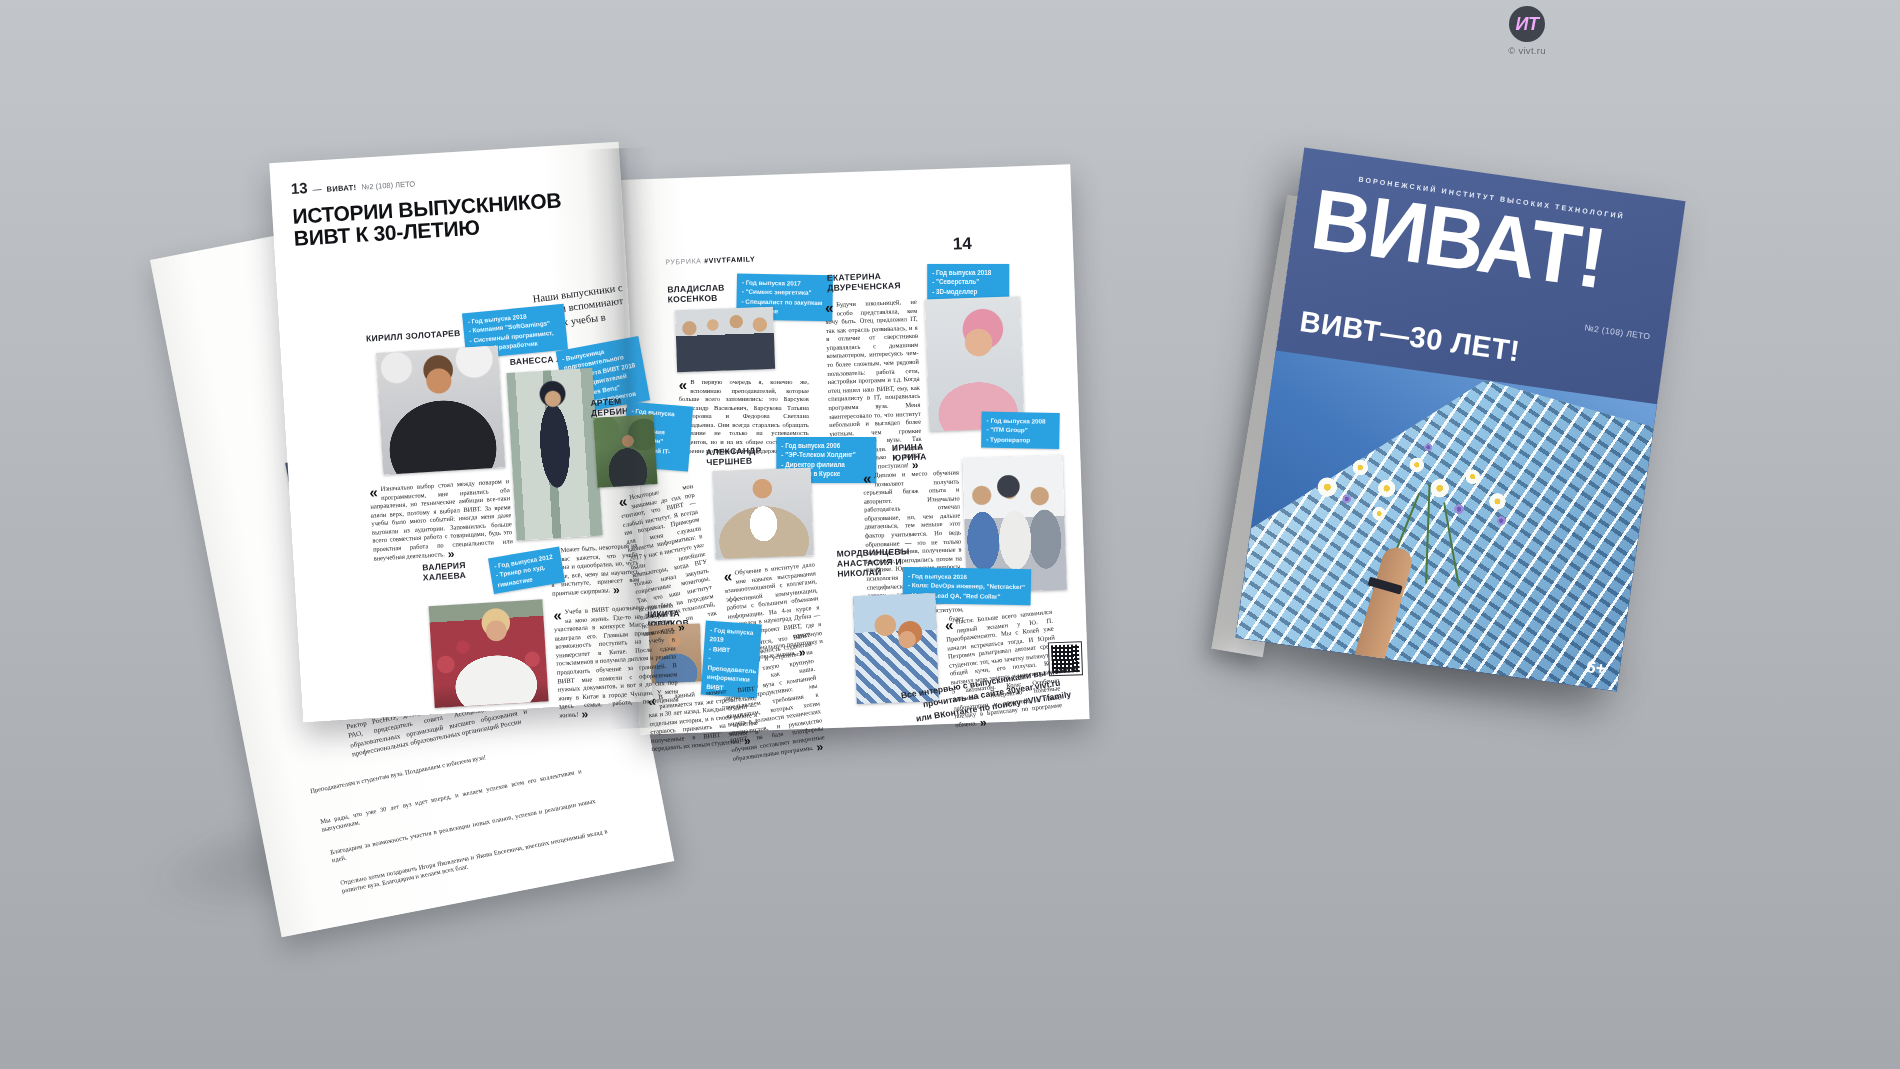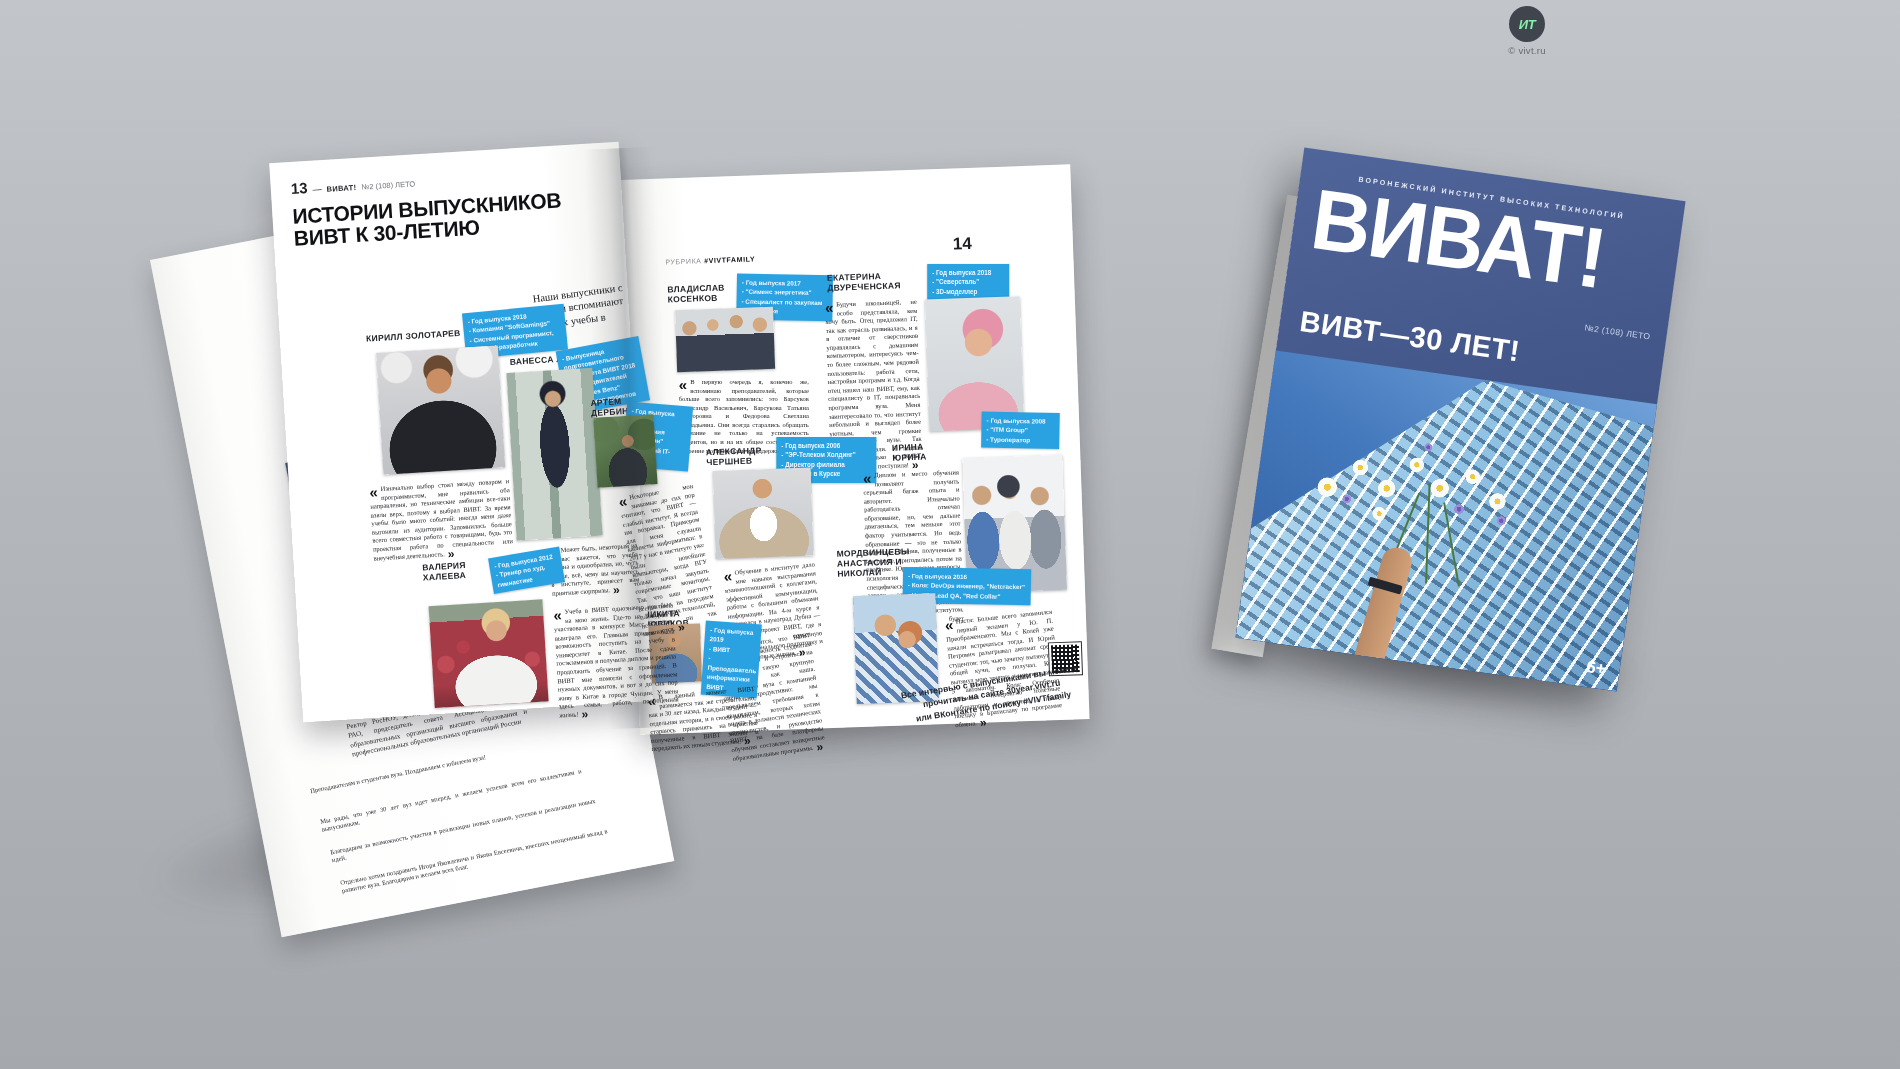--- a/index.html
+++ b/index.html
@@ -151,22 +151,22 @@
     background:radial-gradient(circle,#f0c93f 0 24%,#fbfbf6 26% 66%,rgba(255,255,255,0) 70%);}
   .pf{position:absolute;border-radius:50%;
     background:radial-gradient(circle,#6f5bb8 0 30%,#9a8fd6 32% 60%,rgba(0,0,0,0) 64%);}
   .arm{position:absolute;left:128px;bottom:-6px;width:30px;height:118px;border-radius:14px 14px 0 0;
     background:linear-gradient(90deg,#b98a66,#d2a179);transform:rotate(8deg);}
   .watch{position:absolute;left:124px;bottom:68px;width:34px;height:9px;background:#23262e;transform:rotate(8deg);border-radius:2px;}
   .age{position:absolute;right:14px;bottom:10px;font-weight:700;font-size:17px;color:#fff;}
 
   
   .brand{position:absolute;left:1492px;top:6px;width:70px;text-align:center;z-index:9;}
-  .brand-logo{width:36px;height:36px;margin:0 auto;border-radius:50%;background:#3f444d;color:#86efac;
-    display:flex;align-items:center;justify-content:center;font-style:italic;font-weight:700;font-size:13px;letter-spacing:-.5px;}
+  .brand-logo{width:36px;height:36px;margin:0 auto;border-radius:50%;background:#3f444d;color:#f0abfc;
+    display:flex;align-items:center;justify-content:center;font-style:italic;font-weight:700;font-size:18px;letter-spacing:-.5px;}
   .brand-copy{margin-top:3px;font-size:9.5px;color:#686b70;letter-spacing:.3px;}
 </style>
 </head>
 <body>
 
 <div class="scene">
 
   <div class="shadow sh-spread"></div>
   <div class="shadow sh-back"></div>
   <div class="shadow sh-cover"></div>

